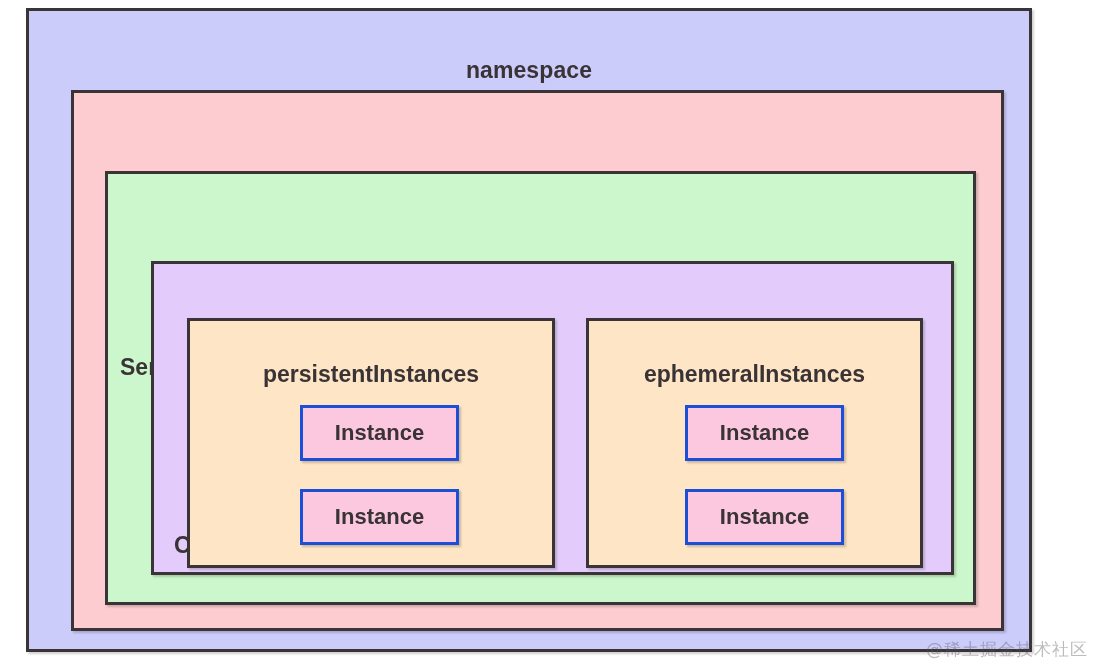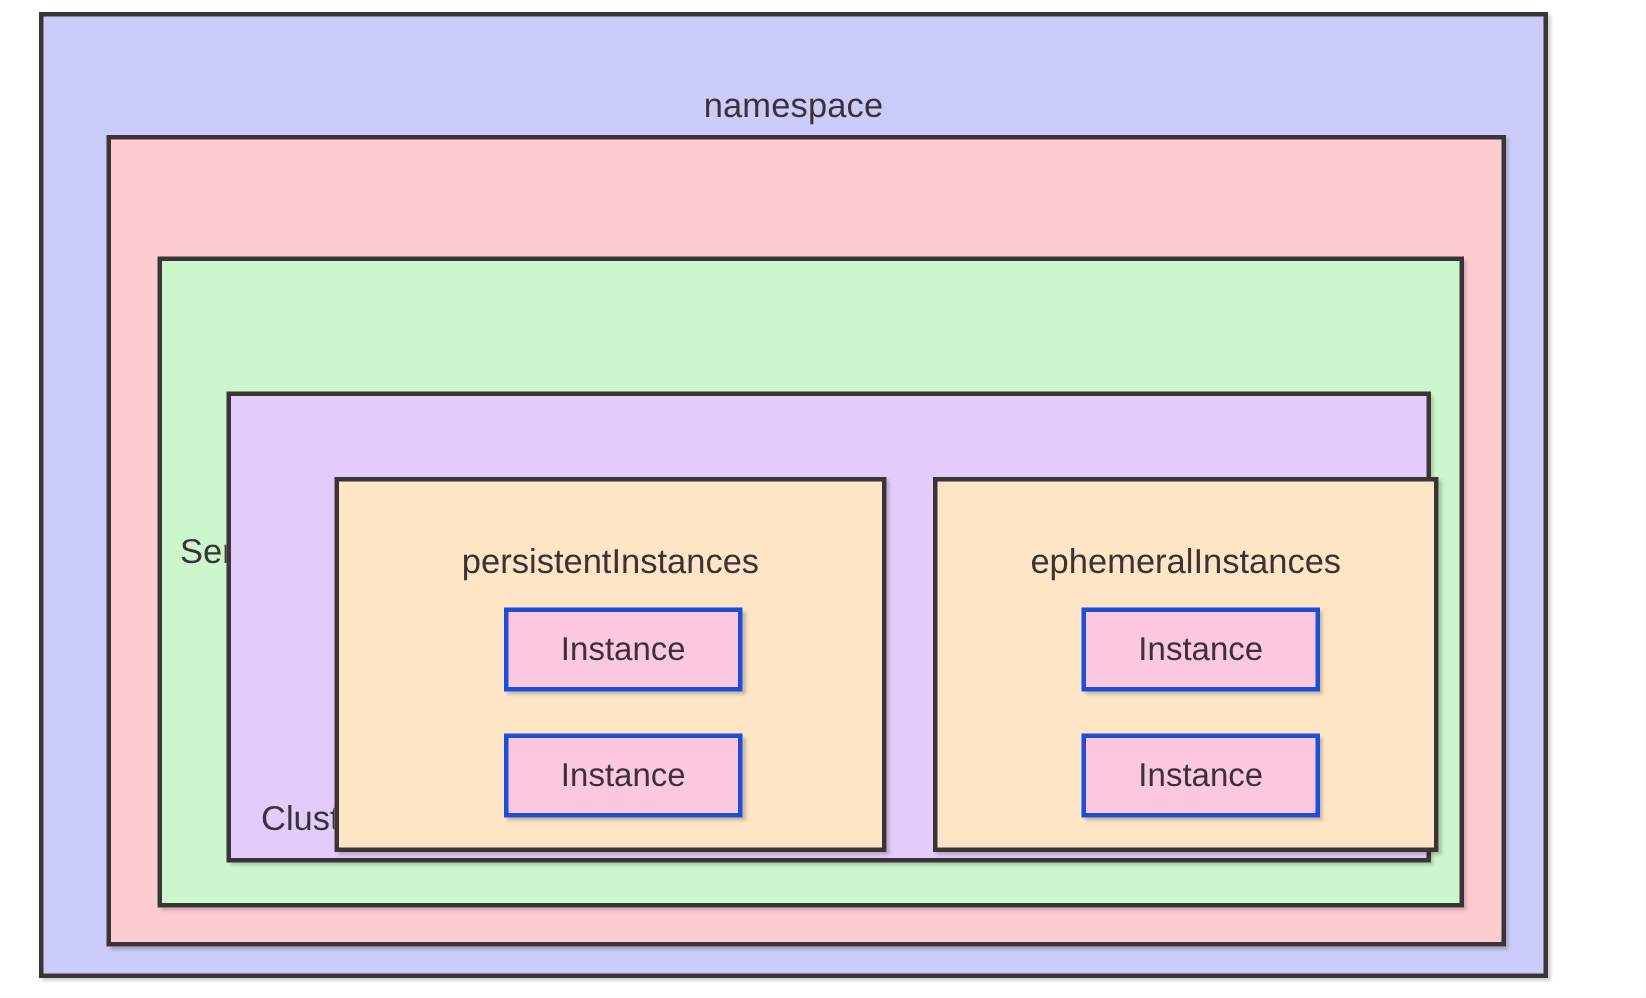--- a/index.html
+++ b/index.html
@@ -50,20 +50,21 @@
     font-size: 23px;
     line-height: 1;
     white-space: nowrap;
   }
 
   
   #namespace-box {
     left: 26px; top: 8px;
     width: 1006px; height: 644px;
     background: #ccccfb;
+    font-weight: bold;
   }
   #namespace-title { top: 48px; }
 
   #service-group-box {
     left: 42px; top: 79px;
     width: 933px; height: 541px;
     background: #fcccd0;
   }
   #service-group-title { top: 126px; }
 
@@ -81,21 +82,20 @@
     background: #e3ccfb;
   }
   #cluster-corner-title { left: 20px; top: 270px; }
 
   
   .instance-group {
     position: absolute;
     top: 54px;
     height: 250px;
     background: #fde5c5;
-    margin-left: 36px;
   }
   #persistent-group { left: 33px; width: 368px; }
   #ephemeral-group  { left: 432px; width: 337px; padding-left: 48px; }
 
   .group-title {
     position: absolute;
     left: 0; right: 0;
     text-align: center;
     top: 42px;
     color: #3a3336;
@@ -167,14 +167,15 @@
             <div class="group-title">ephemeralInstances</div>
             <div class="instance-chip chip-0">Instance</div>
             <div class="instance-chip chip-1">Instance</div>
           </div>
 
         </div>
       </div>
     </div>
   </div>
 
+  <div id="watermark">@稀土掘金技术社区</div>
 
 </div>
 
 </body></html>

